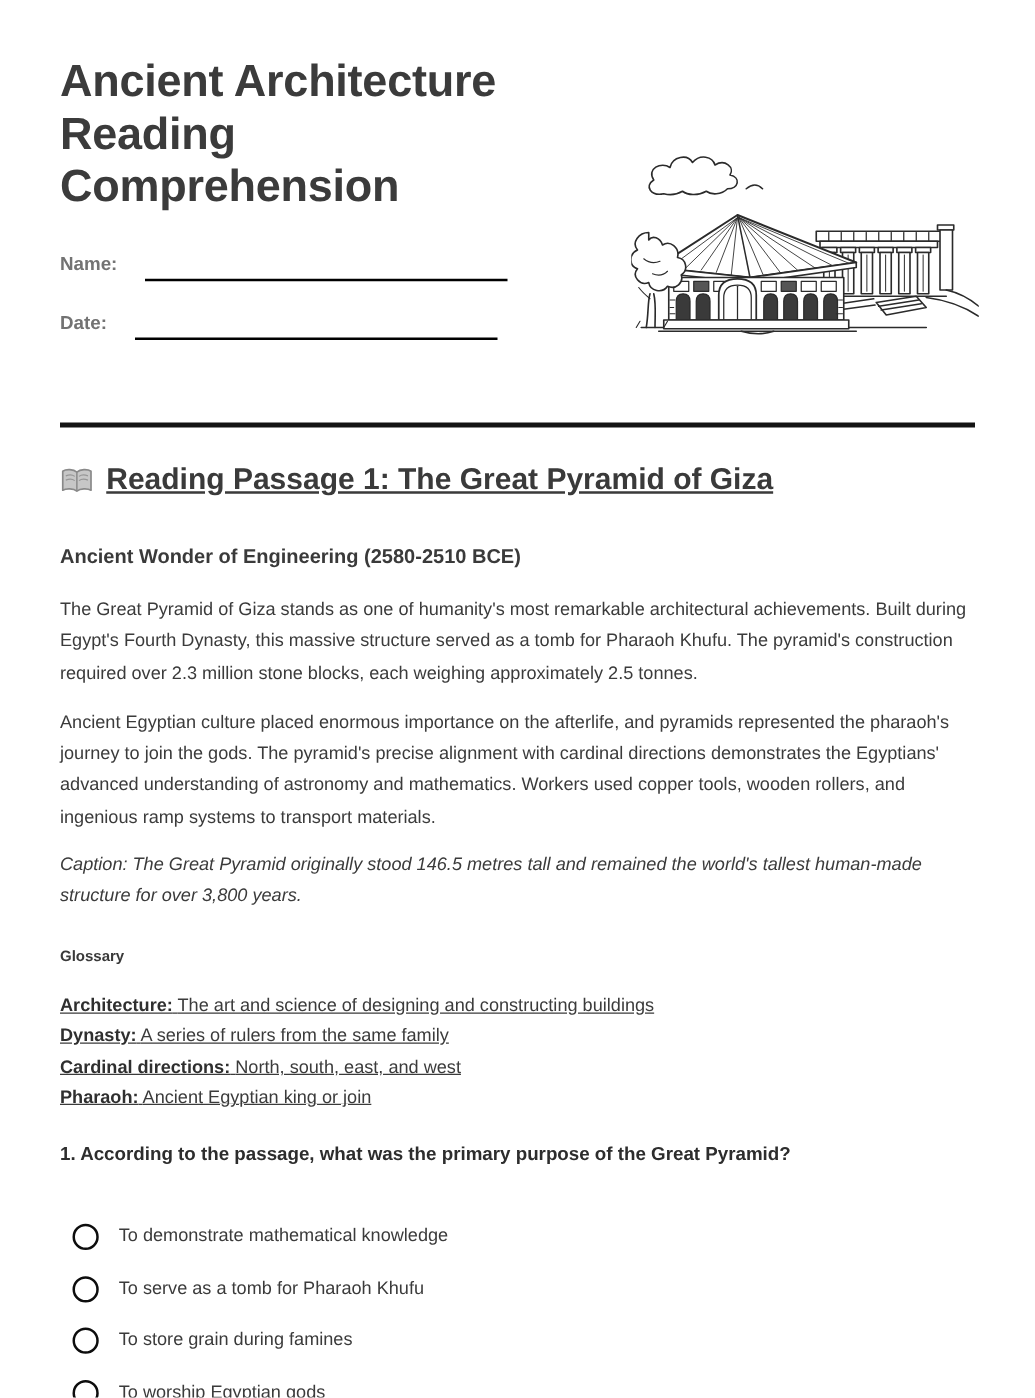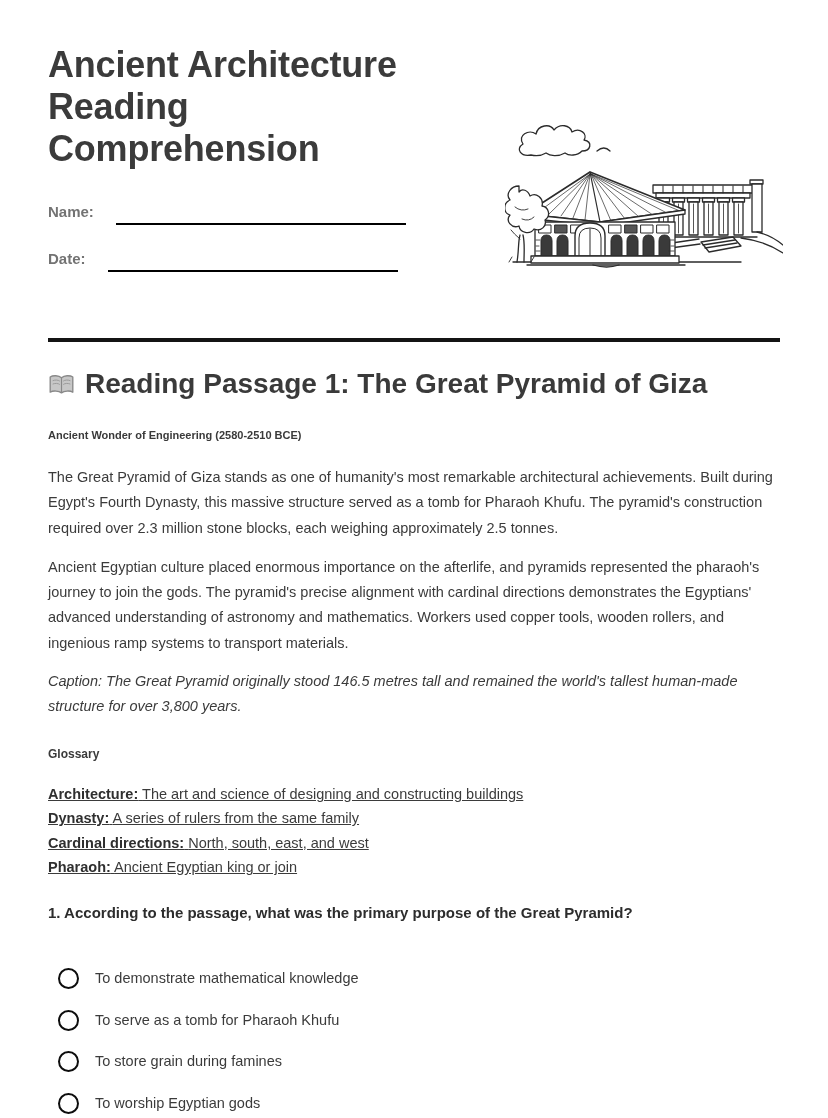--- a/index.html
+++ b/index.html
@@ -24,26 +24,26 @@
   .field-row.date { margin-top:21px; }
   .field-label { font-size:15px; font-weight:bold; color:#737373; line-height:26px; }
   .field-line {
     display:inline-block; width:290px; height:24px; margin-left:22px;
     border-bottom:2px solid #000;
   }
 
   hr.divider { margin-top:66px; border:none; border-top:4px solid #141414; }
 
   h2.passage-heading {
-    margin-top:28px; font-size:28px; line-height:28px; font-weight:bold; color:#3a3a3a;
-    display:flex; align-items:center;
+    margin-top:28px; font-size:24px; line-height:28px; font-weight:bold; color:#3a3a3a;
+    display:flex; align-items:center;text-decoration:underline;
   }
   h2 .book-icon { flex:none; margin-right:10px; margin-top:1px; }
 
-  h3.sub { margin-top:26px; font-size:11px; line-height:22px; font-weight:bold; color:#3a3a3a; }
+  h3.sub { margin-top:37px; font-size:16px; line-height:22px; font-weight:bold; color:#3a3a3a; }
 
   p.body { margin-top:19px; font-size:14.5px; line-height:25.3px; color:#3b3b3b; }
   p.body + p.body { margin-top:14px; }
   p.caption { margin-top:13px; font-size:14.5px; line-height:25.3px; font-style:italic; color:#3b3b3b; }
 
   h3.glossary-heading { margin-top:23px; font-size:12px; line-height:22px; font-weight:bold; color:#3a3a3a; }
   .glossary-list { margin-top:17px; }
   .glossary-item { font-size:14.5px; line-height:24.6px; color:#3b3b3b;text-decoration:underline; }
   .glossary-item b { color:#2f2f2f; }
 

